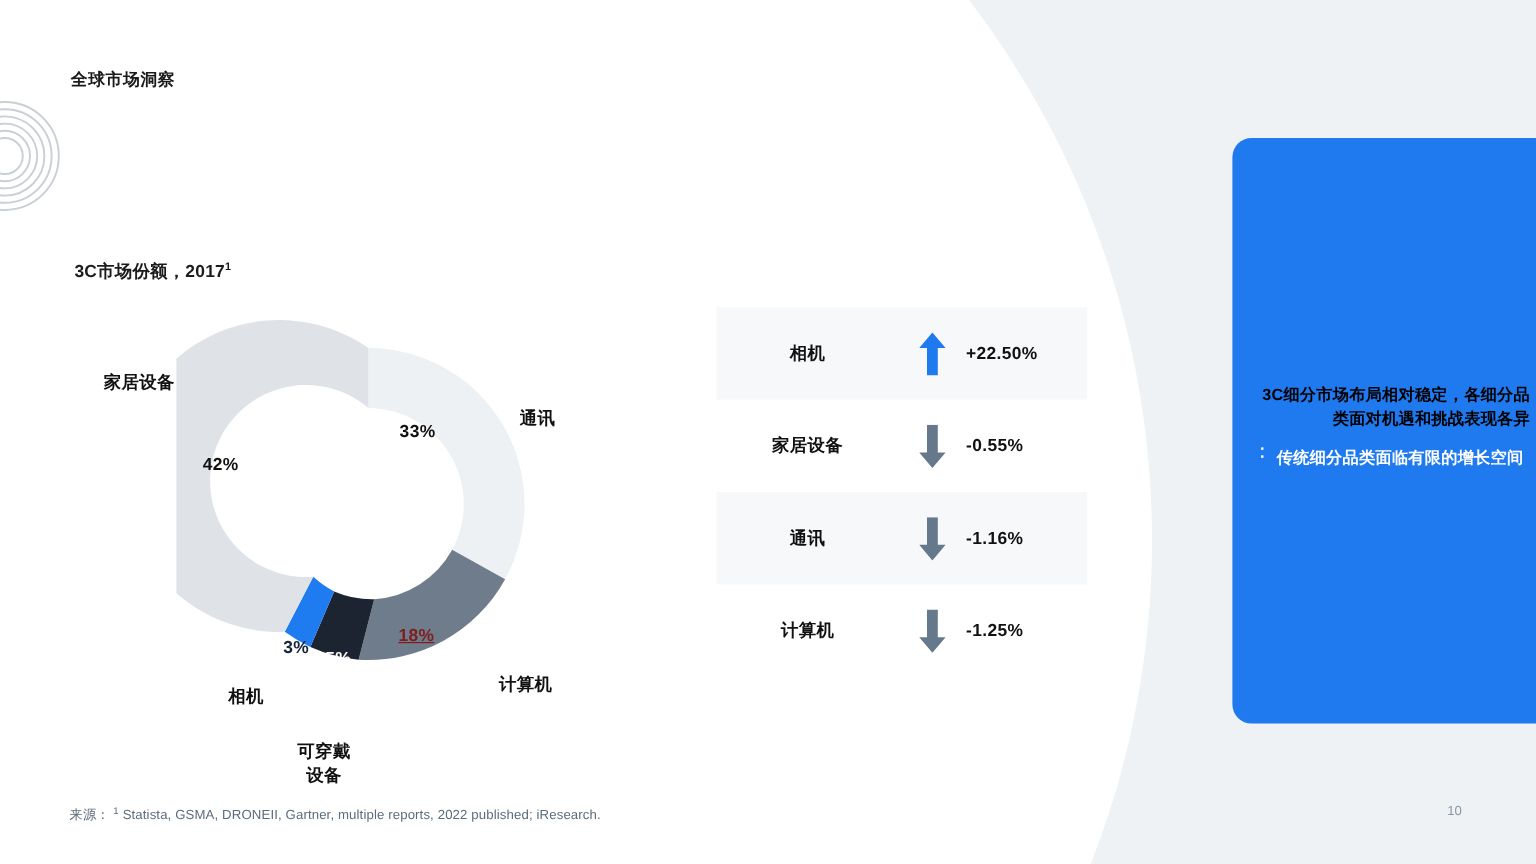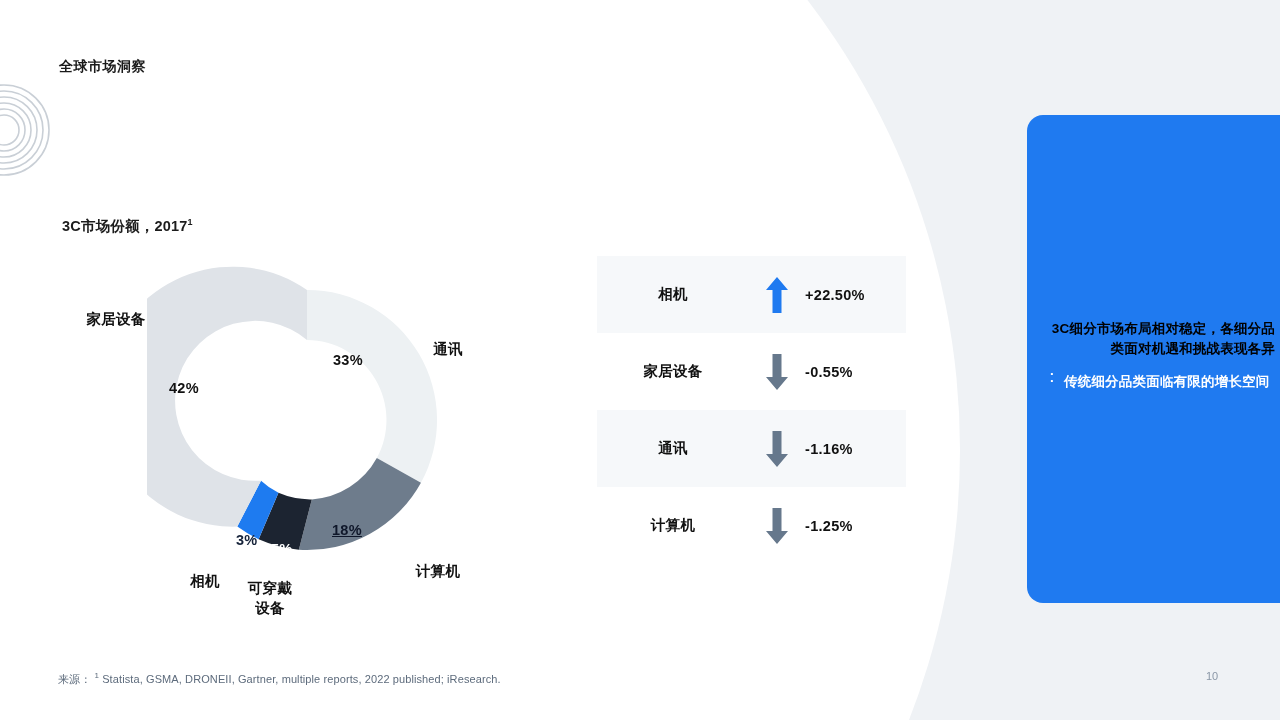--- a/index.html
+++ b/index.html
@@ -138,29 +138,29 @@
       <path fill="#6E7C8C" d="M273.95,222.64 A130,130 0 0,1 151.84,289.75 L164.82,239.38 A80,80 0 0,0 229.82,198.08 Z"></path>
 
       <path fill="#1C2431" d="M151.84,289.75 A130,130 0 0,1 111.65,279.16 L131.48,232.87 A80,80 0 0,0 164.82,239.38 Z"></path>
 
       <path fill="#1E7BF0" d="M111.65,279.16 A130,130 0 0,1 90.31,266.55 L114.04,220.65 A80,80 0 0,0 131.48,232.87 Z"></path>
 
       <path fill="#DFE3E8" d="M90.31,266.55 A130,130 0 1,1 160,30 L160,80 A80,80 0 1,0 114.04,220.65 Z"></path>
     </svg>
 
     <span class="donut-pct" style="left:186px;top:92px;color:#111;">33%</span>
-    <span class="donut-pct" style="left:185px;top:262px;color:#0f172a;text-decoration:underline;">18%</span>
+    <span class="donut-pct" style="left:185px;top:262px;color:#7f1d1d;text-decoration:underline;">18%</span>
     <span class="donut-pct" style="left:124px;top:281px;color:#FFF;">5%</span>
     <span class="donut-pct" style="left:89px;top:272px;color:#16233A;">3%</span>
     <span class="donut-pct" style="left:22px;top:120px;color:#111;text-align:right;">42%</span>
   </div>
 
   <div class="donut-lbl" style="left:413px;top:340px;width:70px;">通讯</div>
   <div class="donut-lbl" style="left:390px;top:562px;width:96px;">计算机</div>
-  <div class="donut-lbl" style="left:228px;top:579px;width:84px;">可穿戴<br>设备</div>
+  <div class="donut-lbl" style="left:228px;top:618px;width:84px;">可穿戴<br>设备</div>
   <div class="donut-lbl" style="left:178px;top:572px;width:54px;">相机</div>
   <div class="donut-lbl" style="left:68px;top:310px;width:96px;">家居设备</div>
 
 
   <div class="chg-table">
 
 
     <div class="chg-row banded">
       <div class="chg-name">相机</div>
       <div class="chg-icon">

